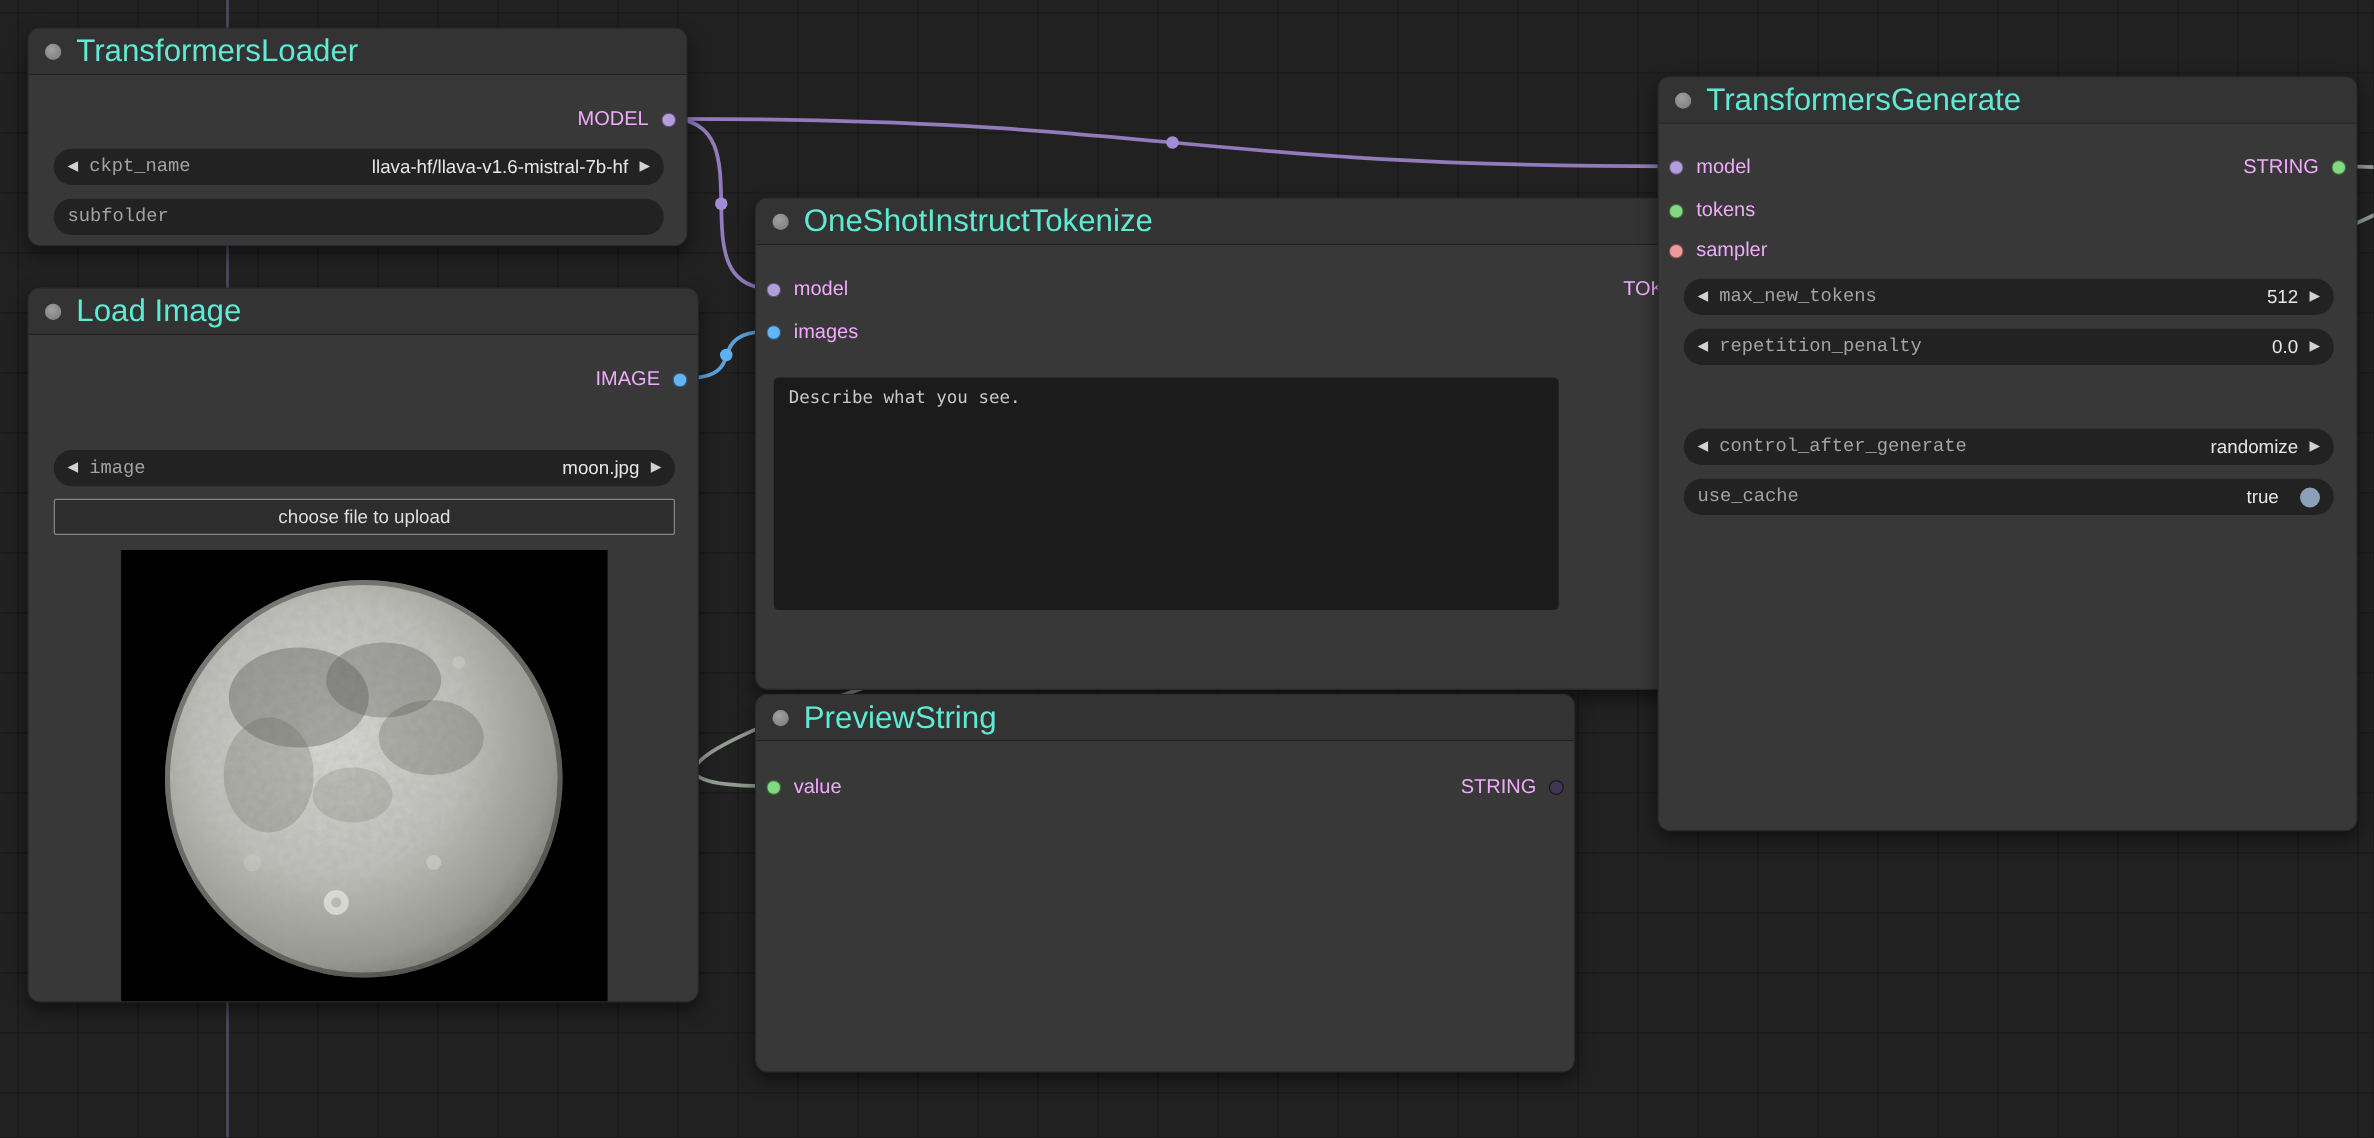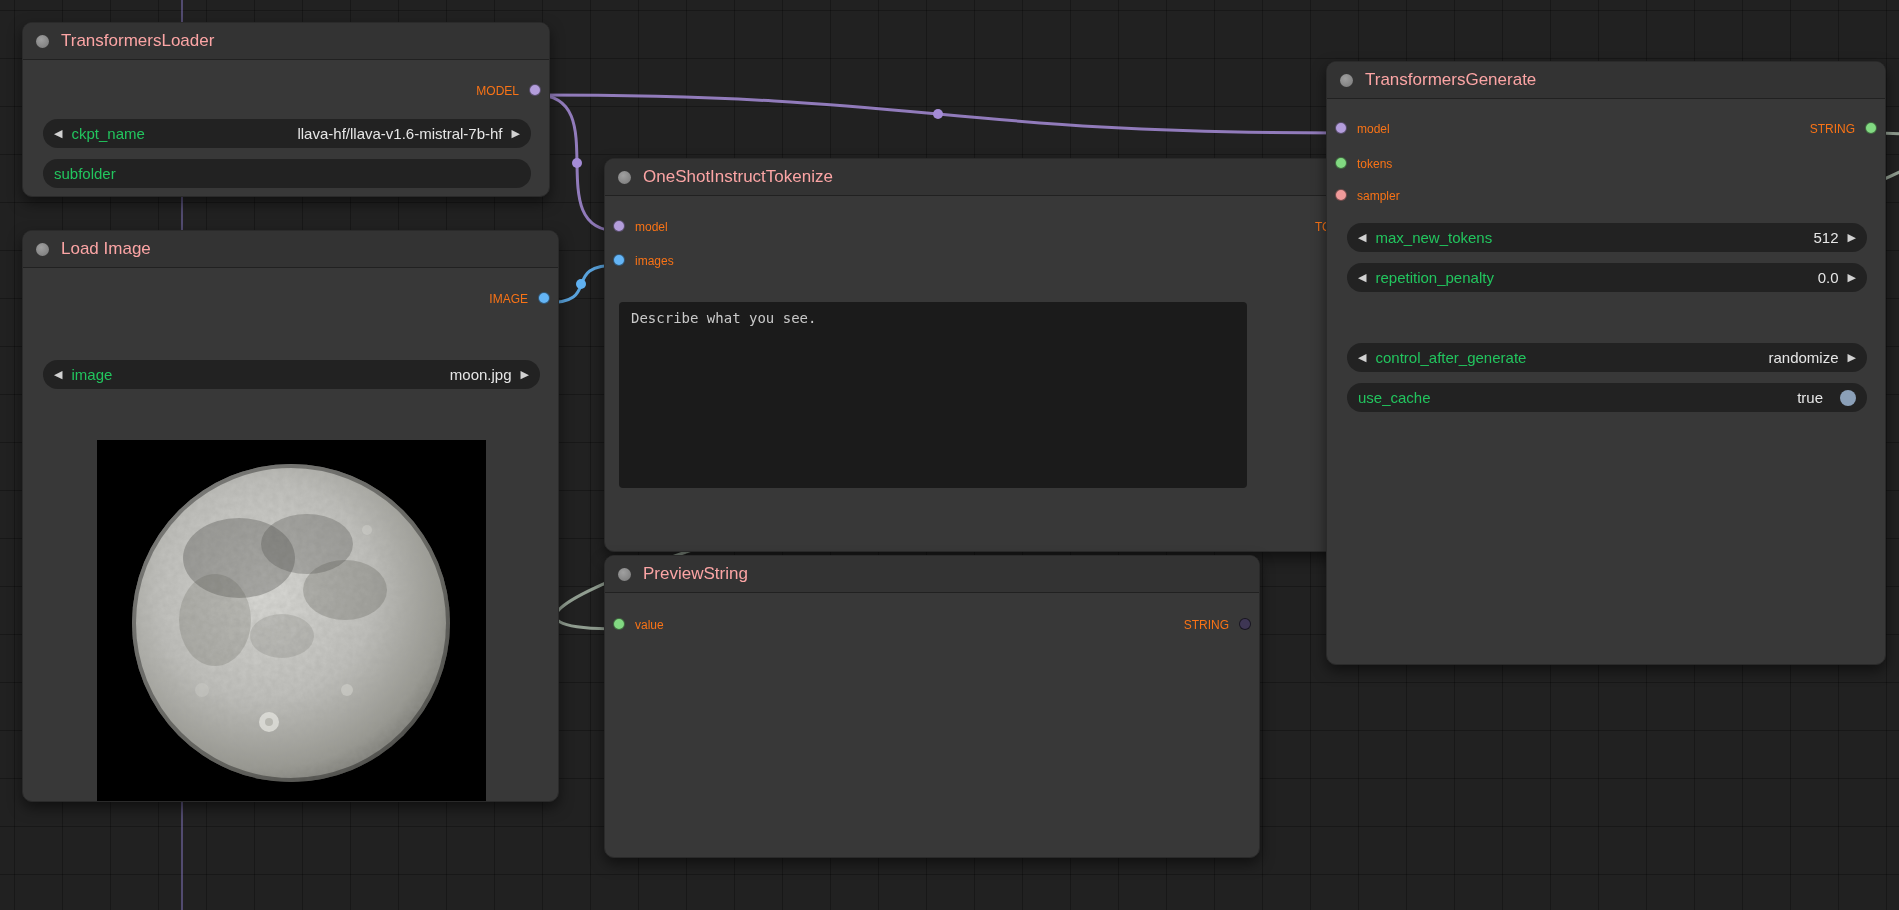--- a/index.html
+++ b/index.html
@@ -18,37 +18,37 @@
     position:absolute;z-index:2;background:#383838;border:1px solid #2a2a2a;
     border-radius:10px;box-shadow:0 6px 14px rgba(0,0,0,0.5);box-sizing:border-box;
   }
   .ntitle{
     position:absolute;top:0;left:0;right:0;height:37px;background:#333333;
     border-radius:9px 9px 0 0;display:flex;align-items:center;padding:0 13px;gap:12px;
     border-bottom:1px solid rgba(0,0,0,0.35);box-sizing:border-box;
   }
   .tdot{width:13px;height:13px;border-radius:50%;flex:none;
     background:radial-gradient(circle at 40% 35%, #a0a0a0, #787878);}
-  .ttext{color:#fca5a5;font-size:17px;white-space:nowrap;}
+  .ttext{color:#5eead4;font-size:25px;white-space:nowrap;}
   .slot{
-    position:absolute;left:0;right:0;height:24px;display:flex;align-items:flex-start;
-    padding:0 8px;gap:10px;font-size:12px;color:#f97316;box-sizing:border-box;white-space:nowrap;
+    position:absolute;left:0;right:0;height:24px;display:flex;align-items:center;
+    padding:0 8px;gap:10px;font-size:16px;color:#f0abfc;box-sizing:border-box;white-space:nowrap;
   }
   .slot .spacer{flex:1;}
   .dot{width:12px;height:12px;border-radius:50%;border:1px solid rgba(0,0,0,0.5);
     box-sizing:border-box;flex:none;}
   .c-model{background:#b39ddb;} .c-image{background:#64b5f6;} .c-mask{background:#81c784;}
   .c-tokens{background:#82d982;} .c-sampler{background:#ef9a9a;}
   .c-off{background:#3e3654;border-color:rgba(0,0,0,0.6);}
   .widget{
     position:absolute;height:29px;background:#222222;border-radius:15px;
     display:flex;align-items:center;padding:0 11px;gap:9px;font-size:15px;
     box-sizing:border-box;white-space:nowrap;
   }
-  .wname{color:#22c55e;}
+  .wname{color:#a3a3a3;font-family:Liberation Mono, monospace;}
   .wvalue{color:#e6e6e6;margin-left:auto;}
   .arrow{color:#d2d2d2;font-size:11px;flex:none;line-height:1;}
   .arrow-l::before{content:"\25C0";}
   .arrow-r::before{content:"\25B6";}
   .knob{width:16px;height:16px;border-radius:50%;background:#8ba0b8;flex:none;margin-left:8px;}
   .upload-btn{
     position:absolute;height:29px;border:1px solid #858585;background:#2d2d2d;
     color:#dedede;display:flex;align-items:center;justify-content:center;
     font-size:15px;box-sizing:border-box;border-radius:2px;
   }
@@ -109,20 +109,21 @@
       <span class="spacer"></span>
       <span>IMAGE</span>
       <span class="dot c-image"></span>
     </div>
     <div class="widget" style="top:129px;left:20px;width:497px">
       <span class="arrow arrow-l"></span>
       <span class="wname">image</span>
       <span class="wvalue">moon.jpg</span>
       <span class="arrow arrow-r"></span>
     </div>
+    <div class="upload-btn" style="top:168px;left:20px;width:497px">choose file to upload</div>
     <div class="moon-img" style="top:209px;left:74px;width:389px;height:361px">
       <svg viewBox="0 0 389 361">
         <defs>
           <radialGradient id="moonG" cx="42%" cy="40%" r="68%">
             <stop offset="0%" stop-color="#dcdcd8"></stop>
             <stop offset="50%" stop-color="#c0c0bc"></stop>
             <stop offset="82%" stop-color="#96968f"></stop>
             <stop offset="100%" stop-color="#63635e"></stop>
           </radialGradient>
           <clipPath id="moonClip">

